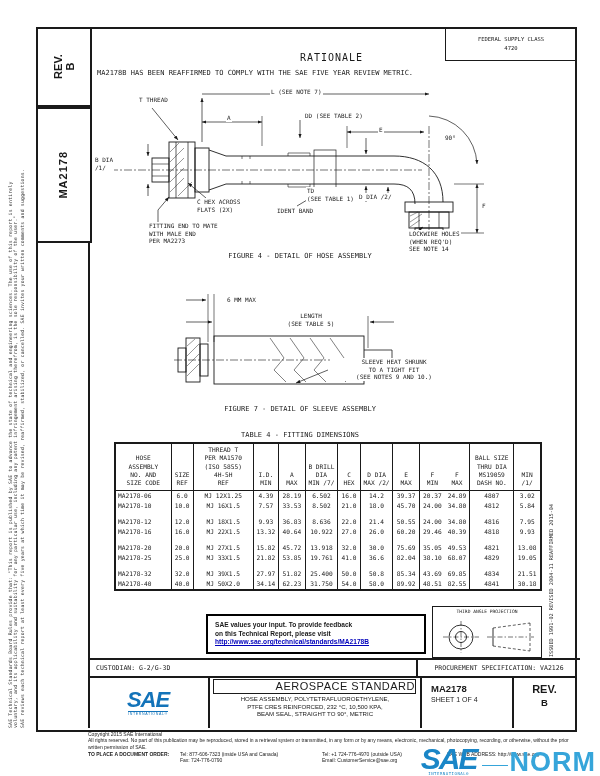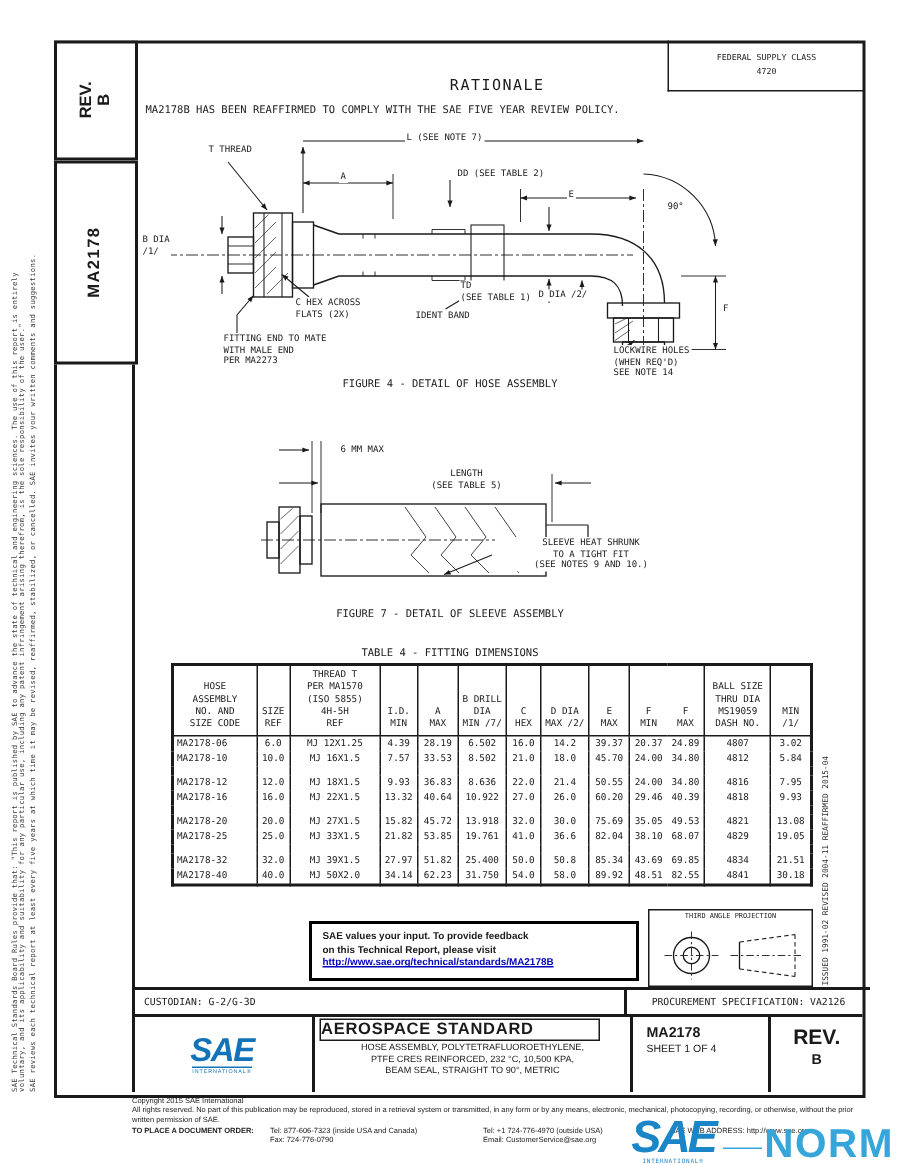--- a/index.html
+++ b/index.html
@@ -52,27 +52,27 @@
   
   .bar{position:absolute;top:658px;height:18px;border-top:2px solid #1a1a1a;box-sizing:border-box;display:flex;align-items:center;font-size:6.5px;}
   .bar-cust{left:88px;width:330px;padding-left:8px;border-right:2px solid #1a1a1a;}
   .bar-proc{left:418px;width:162px;justify-content:center;}
   .title-block{position:absolute;left:88px;top:676px;width:487px;height:52px;border-top:2px solid #1a1a1a;box-sizing:border-box;display:grid;grid-template-columns:120px 212px 92px 63px;font-family:"Liberation Sans",sans-serif;}
   .tb-cell{border-left:2px solid #1a1a1a;box-sizing:border-box;position:relative;}
   .tb-cell:first-child{border-left:none;}
   .sae-logo-wrap{display:flex;flex-direction:column;align-items:center;justify-content:center;}
   .sae-logo{font-style:italic;font-weight:bold;font-size:22px;color:#1373b9;letter-spacing:-1px;line-height:.9;}
   .sae-logo-sub{font-size:3.6px;color:#1373b9;letter-spacing:.6px;border-top:1px solid #1373b9;margin-top:1px;padding-top:.5px;}
-  .as-box{border:1.5px solid #1a1a1a;margin:1px 20px 0 3px;text-align:left;font-weight:bold;font-size:11px;letter-spacing:.5px;line-height:1.2;}
+  .as-box{border:1.5px solid #1a1a1a;margin:1px 4px 0 3px;text-align:right;font-weight:normal;font-size:11px;letter-spacing:.5px;line-height:1.2;}
   .as-desc{text-align:center;font-size:6.1px;line-height:1.25;margin-top:1px;}
   .tb-doc{padding:5px 0 0 9px;}
   .tb-doc .doc-no{font-weight:bold;font-size:9.5px;}
   .tb-doc .sheet{font-size:7px;margin-top:2px;}
   .tb-rev{text-align:center;padding-top:5px;font-weight:bold;}
-  .tb-rev .rl{font-size:14px;}
+  .tb-rev .rl{font-size:11px;}
   .tb-rev .rv{font-size:9.5px;margin-top:2px;}
   
   .footer{position:absolute;left:88px;top:731px;width:487px;font-family:"Liberation Sans",sans-serif;font-size:5px;line-height:1.25;color:#222;}
   .footer .order-row{display:grid;grid-template-columns:92px 142px 125px 128px;margin-top:1px;}
   .footer .b{font-weight:bold;}
   
   .watermark{position:absolute;right:4px;bottom:0px;display:flex;align-items:flex-end;z-index:5;}
   .wm-sae-wrap{display:flex;flex-direction:column;align-items:center;margin-right:3px;}
   .wm-sae{font-family:"Liberation Sans",sans-serif;font-style:italic;font-weight:bold;font-size:30px;line-height:.85;color:#1a86c7;letter-spacing:-2px;}
   .wm-sub{font-size:4px;color:#1a86c7;letter-spacing:.5px;}
@@ -95,21 +95,21 @@
 B</div>
   </div>
   <div class="side-box num-box">
     <div class="vrot">MA2178</div>
   </div>
 
   <div class="fsc-box prel">FEDERAL SUPPLY CLASS
 4720</div>
 
   <div class="rationale-title">RATIONALE</div>
-  <div class="rationale-text">MA2178B HAS BEEN REAFFIRMED TO COMPLY WITH THE SAE FIVE YEAR REVIEW POLICY.</div>
+  <div class="rationale-text">MA2178B HAS BEEN REAFFIRMED TO COMPLY WITH THE SAE FIVE YEAR REVIEW METRIC.</div>
 
   <div class="fig fig1">
     <svg width="486" height="172" viewBox="0 0 486 172">
       <defs>
         <marker id="ah" viewBox="0 0 10 10" refX="9" refY="5" markerWidth="7" markerHeight="7" orient="auto-start-reverse">
           <path d="M0,1.5 L9,5 L0,8.5 z" fill="#1a1a1a"></path>
         </marker>
       </defs>
       <g stroke="#1a1a1a" stroke-width="0.9" fill="none">
 

